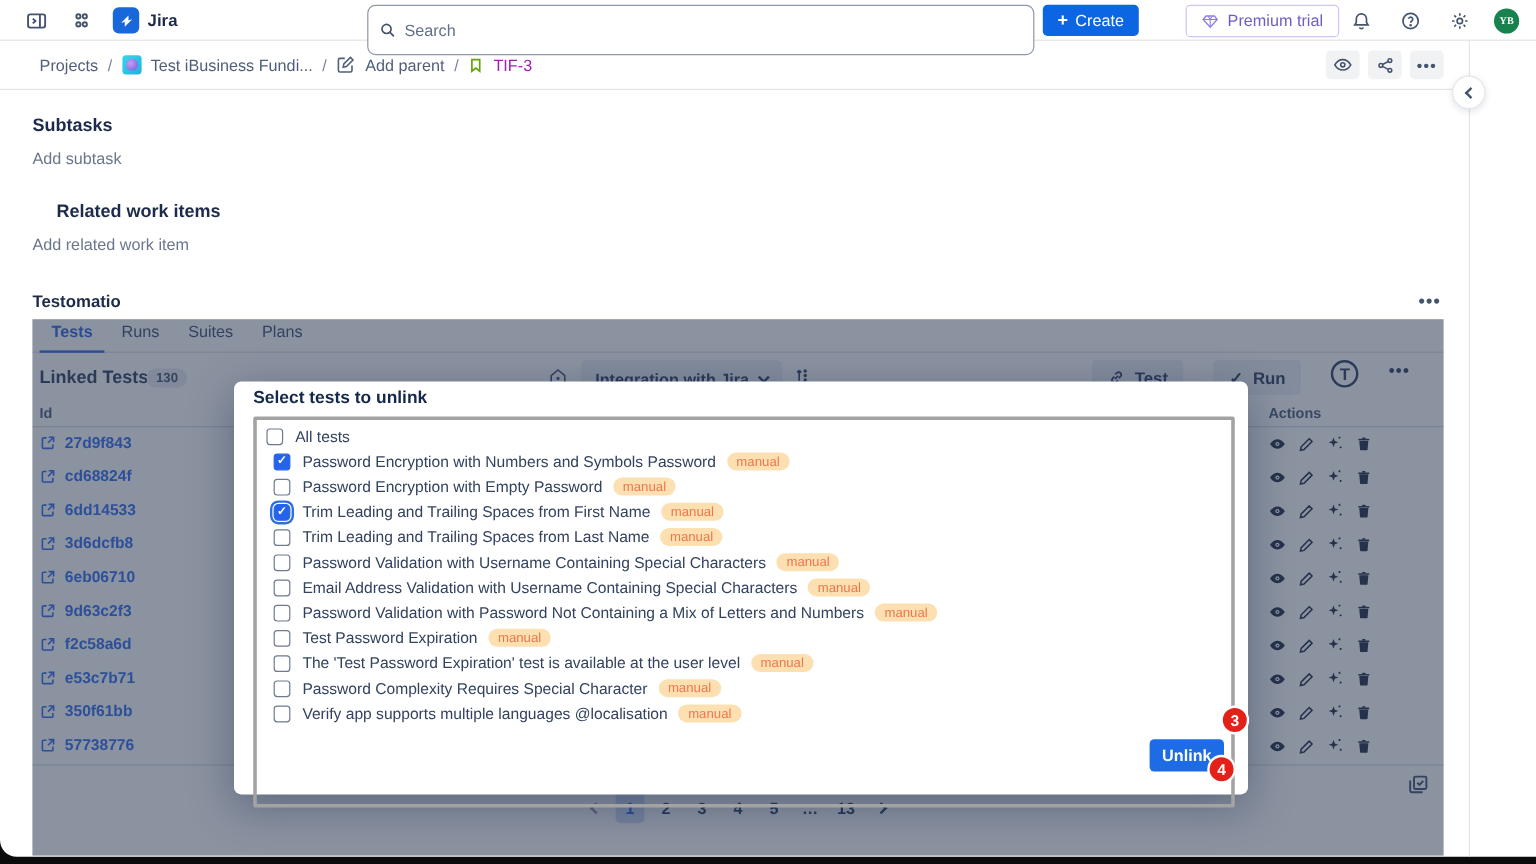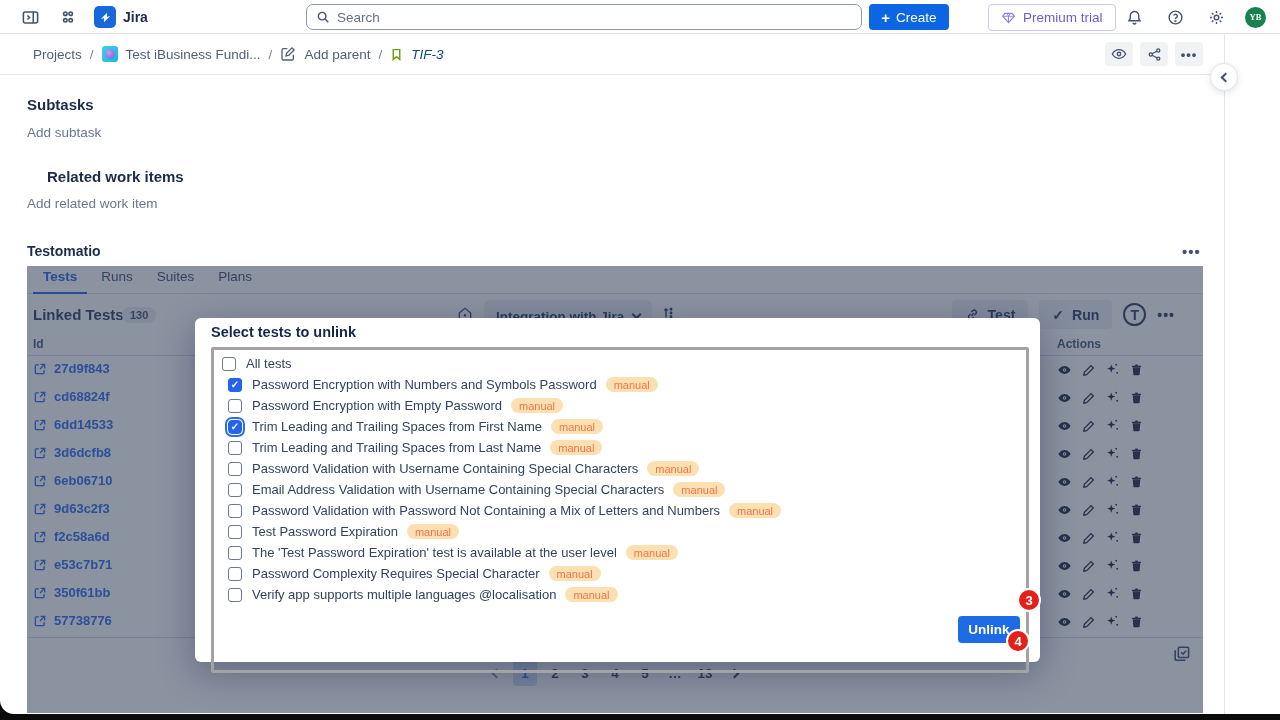--- a/index.html
+++ b/index.html
@@ -8,40 +8,40 @@
   #page-root {
     position:relative; width:1280px; height:714px; background:#ffffff;
     border-bottom-left-radius:14px; overflow:hidden;
   }
   
   .topnav { position:absolute; left:0; top:0; width:1280px; height:34px; background:#fff; border-bottom:1px solid #e1e3e8; }
   .tn-left { position:absolute; left:18px; top:0; height:34px; display:flex; align-items:center; gap:14px; }
   .icon-btn { display:flex; align-items:center; justify-content:center; width:24px; height:24px; color:#44546f; cursor:pointer; }
   .jira-tile { width:22px; height:22px; border-radius:5px; background:#1868db; display:flex; align-items:center; justify-content:center; }
   .jira-name { font-size:14px; font-weight:bold; color:#1d2b4a; margin-left:7px; }
-  .searchbar { position:absolute; left:306px; top:4px; width:556px; height:26px; border:1px solid #8c97a8; border-radius:7px;
+  .searchbar { position:absolute; left:306px; top:4px; width:556px; height:42px; border:1px solid #8c97a8; border-radius:7px;
     display:flex; align-items:center; padding:0 9px; gap:7px; background:#fff; }
   .searchbar .ph { font-size:13.5px; color:#626f86; }
   .create-btn { position:absolute; left:869px; top:4px; width:80px; height:26px; background:#0c66e4; color:#fff;
     border:none; border-radius:4px; font-size:13.5px; display:flex; align-items:center; justify-content:center; gap:6px; cursor:pointer; font-family:inherit; }
   .create-plus { font-size:15px; font-weight:bold; line-height:1; }
   .premium-btn { position:absolute; left:988px; top:4px; height:27px; padding:0 12px; border:1px solid #cfc4f5; border-radius:4px;
     background:#fff; color:#6e5dc6; font-size:13.5px; display:flex; align-items:center; gap:7px; cursor:pointer; font-family:inherit; }
   .tn-right-icons { position:absolute; left:1122px; top:0; height:34px; display:flex; align-items:center; gap:17px; }
   .avatar { width:21px; height:21px; border-radius:50%; background:#17824d; color:#fff; font-size:8.5px; font-weight:bold;
     display:flex; align-items:center; justify-content:center;font-family:Liberation Serif, serif; }
   
   .crumb-row { position:absolute; left:0; top:34px; width:1280px; height:40px; }
   .crumbs { position:absolute; left:33px; top:0; height:40px; display:flex; align-items:center; gap:8px; font-size:13.5px; color:#505f79; }
   .crumb-link { cursor:pointer; }
   .crumb-sep { color:#7a8699; }
   .proj-avatar { width:16px; height:16px; border-radius:3px; background:linear-gradient(135deg,#35d6e8,#1fb2e0); position:relative; }
   .proj-avatar::after{ content:""; position:absolute; left:3px; top:3px; width:10px; height:10px; border-radius:50%;
     background:radial-gradient(circle at 35% 35%, #c79df2, #6d5ce0); }
-  .crumb-dark { color:#0c4a6e;font-style:italic; }
+  .crumb-dark { color:#a21caf; }
   .crumb-actions { position:absolute; left:1105px; top:8px; display:flex; gap:7px; }
   .ca-btn { width:28px; height:24px; border-radius:4px; background:#f1f2f4; display:flex; align-items:center; justify-content:center; color:#44546f; cursor:pointer; }
   .page-divider { position:absolute; left:0; top:74px; width:1224px; height:1px; background:#e4e6ea; }
   .right-rail-line { position:absolute; left:1224px; top:34px; width:1px; height:680px; background:#e4e6ea; }
   .rail-toggle { position:absolute; left:1210px; top:63px; width:28px; height:28px; border-radius:50%; background:#fff;
     border:1px solid #e4e6ea; box-shadow:0 2px 6px rgba(9,30,66,.12); display:flex; align-items:center; justify-content:center; cursor:pointer; z-index:4; }
   .chev { width:7px; height:7px; border-right:2px solid #44546f; border-bottom:2px solid #44546f; display:inline-block; }
   .chev.left { transform:rotate(135deg); margin-left:3px; }
   
   .sec-title { position:absolute; left:27px; font-size:15px; font-weight:bold; color:#1d2b4a; }
@@ -52,21 +52,21 @@
   .tabbar { position:absolute; left:0; top:0; width:1176px; height:28px; border-bottom:1px solid #dfe2e9; display:flex; gap:4px; padding-left:6px; }
   .tab { font-size:13.5px; color:#3e4f73; padding:3px 10px 0; cursor:pointer; height:28px; }
   .tab.active { color:#2a64e0; border-bottom:2px solid #2a64e0; font-weight:bold; }
   .toolbar { position:absolute; left:0; top:30px; width:1164px; height:40px; }
   .lt-label { position:absolute; left:6px; top:10px; font-size:15px; font-weight:bold; color:#2c3c60; }
   .lt-badge { position:absolute; left:95px; top:11px; background:#e9ecf1; border-radius:9px; padding:2px 8px; font-size:11px; font-weight:bold; color:#44546f; }
   .tb-home { position:absolute; left:430px; top:10px; color:#3e4f73; cursor:pointer; }
   .tb-dd { position:absolute; left:457px; top:4px; height:32px; background:#eef1f5; border-radius:6px; border:none; font-family:inherit;
     display:flex; align-items:center; gap:9px; padding:0 12px; font-size:13.5px; font-weight:bold; color:#2c3c60; cursor:pointer; }
   .tb-sort { position:absolute; left:634px; top:9px; color:#2c3c60; cursor:pointer; }
-  .tb-right { position:absolute; right:16px; top:4px; display:flex; align-items:center; gap:11px; }
+  .tb-right { position:absolute; right:16px; top:4px; display:flex; align-items:flex-start; gap:25px; }
   .tb-btn { height:29px; background:#eef1f5; border:none; border-radius:4px; font-family:inherit; font-size:14px; font-weight:bold; color:#2c3c60;
     display:flex; align-items:center; gap:8px; padding:0 13px; cursor:pointer; }
   .t-logo { width:23px; height:23px; border-radius:50%; border:2px solid #2c3c60; color:#2c3c60; font-weight:bold; font-size:14px;
     display:flex; align-items:center; justify-content:center; cursor:pointer; }
   .tb-dots { font-size:14px; font-weight:bold; letter-spacing:1px; color:#2c3c60; cursor:pointer; }
   .thead { position:absolute; left:0; top:70px; width:1176px; height:20px; border-bottom:1px solid #d8dce4; }
   .th-id { position:absolute; left:6px; top:1px; font-size:12px; font-weight:bold; color:#4a5a7a; }
   .th-actions { position:absolute; left:1030px; top:1px; font-size:12px; font-weight:bold; color:#4a5a7a; }
   .tbody { position:absolute; left:0; top:91px; width:1176px; }
   .trow { position:relative; height:28px; }

